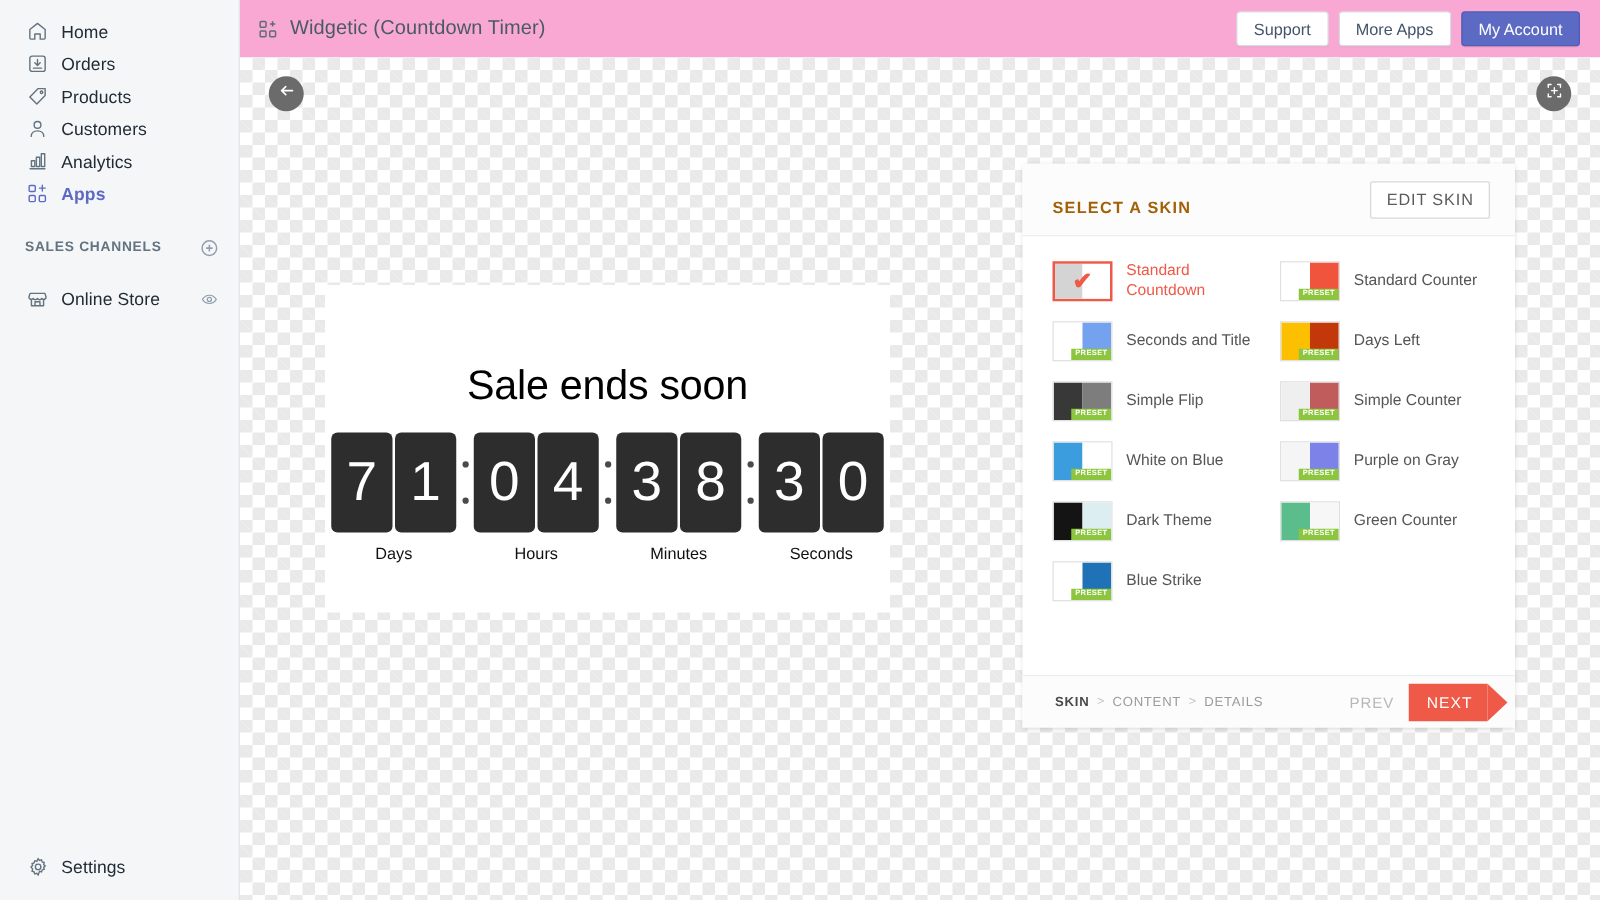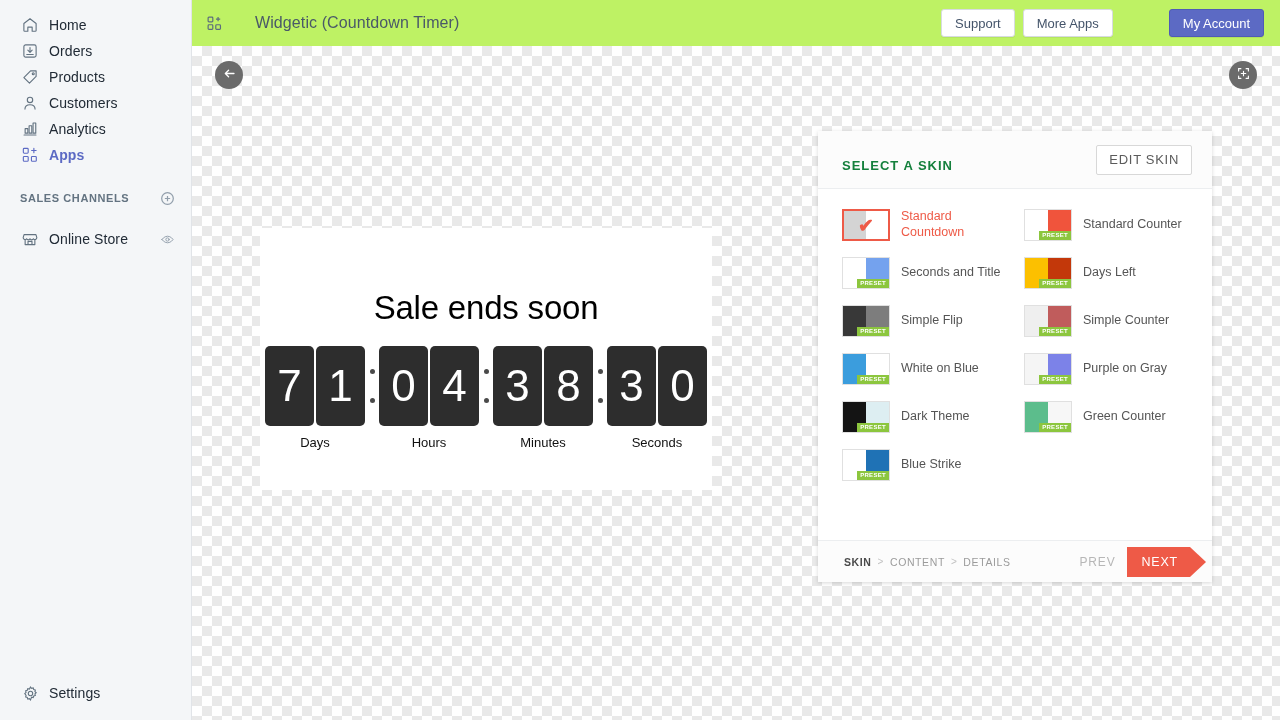--- a/index.html
+++ b/index.html
@@ -51,43 +51,41 @@
   .section-action { color: #919eab; display: flex; cursor: pointer; }
 
   .nav-item .trailing { margin-left: auto; color: #919eab; display: flex; }
 
   .sidebar-bottom { position: absolute; bottom: 14px; left: 0; right: 0; }
 
   
   .topbar {
     position: absolute; left: 192px; top: 0;
     width: 1088px; height: 46px;
-    background: #bef264;
+    background: #f9a8d4;
     display: flex; align-items: center;
     padding: 0 16px 0 14px;
-    gap: 23px;
   }
   .topbar-icon { color: #5c6c7c; display: flex; margin-right: 9px; }
   .topbar-title {
     font-size: 16px; color: #4a5968; letter-spacing: .1px;
   }
   .topbar-actions { margin-left: auto; display: flex; align-items: center; gap: 8px; }
   .btn {
     height: 28px; padding: 0 13px;
     display: flex; align-items: center; justify-content: center;
     font-size: 13px; border-radius: 3px; cursor: pointer;
     background: #ffffff; color: #44546a;
     border: 1px solid #d7dbe0;
     box-shadow: 0 1px 0 rgba(22,29,37,.05);
     white-space: nowrap;
   }
   .btn.primary {
     background: #5c6ac4; color: #ffffff; border-color: #4f5bb5;
     box-shadow: 0 1px 0 rgba(22,29,37,.08);
-    margin-left: 48px;
   }
 
   
   .canvas {
     position: absolute; left: 192px; top: 46px;
     width: 1088px; height: 674px;
     background-color: #ffffff;
     background-image:
       linear-gradient(45deg, #e9e9e9 25%, transparent 25%, transparent 75%, #e9e9e9 75%, #e9e9e9),
       linear-gradient(45deg, #e9e9e9 25%, transparent 25%, transparent 75%, #e9e9e9 75%, #e9e9e9);
@@ -146,21 +144,21 @@
     background: #ffffff;
     box-shadow: 0 1px 4px rgba(0,0,0,.16);
   }
   .panel-head {
     height: 58px; border-bottom: 1px solid #eceef0;
     display: flex; align-items: center; padding: 0 20px 0 24px;
     background: #fcfcfc;
   }
   .panel-head-title {
     font-size: 13px; font-weight: 700; letter-spacing: 1px;
-    color: #15803d; text-transform: uppercase; margin-top: 11px;
+    color: #a16207; text-transform: uppercase; margin-top: 11px;
   }
   .edit-skin {
     margin-left: auto; height: 30px; padding: 0 12px;
     display: flex; align-items: center;
     font-size: 13px; letter-spacing: .7px; color: #5b5b5b;
     background: #ffffff; border: 1px solid #d8d8d8; border-radius: 2px;
     cursor: pointer; text-transform: uppercase;
   }
 
   .skin-grid {

